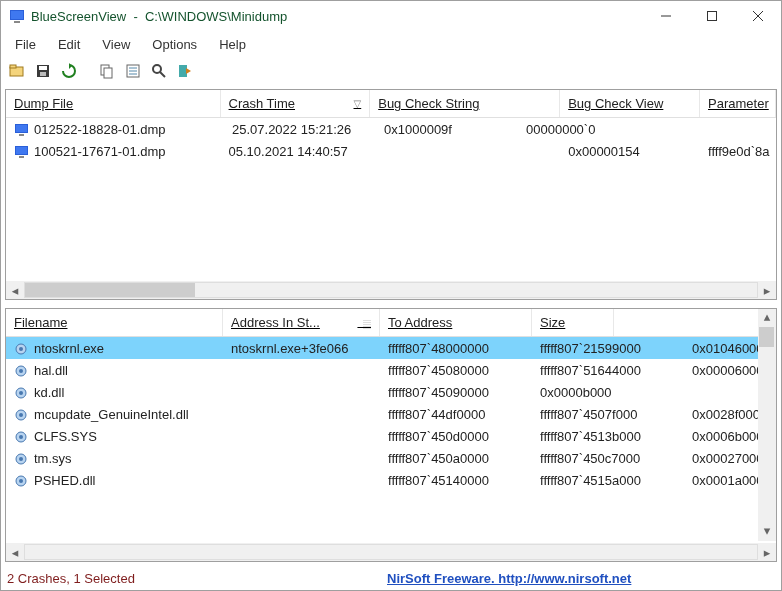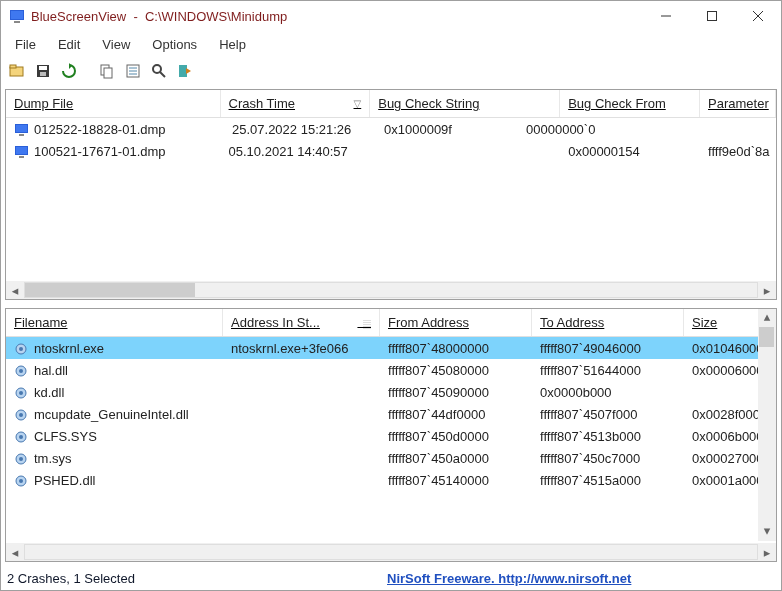--- a/index.html
+++ b/index.html
@@ -1,20 +1,20 @@
 <!DOCTYPE html>
 <html><head>
 <meta charset="utf-8">
 <style>
 * { box-sizing: border-box; margin: 0; padding: 0; font-family: "Segoe UI", Tahoma, sans-serif; font-size: 13px; }
 html, body { width: 782px; height: 591px; overflow: hidden; background: #fff; }
 .window { width: 782px; height: 591px; border: 1px solid #9f9f9f; display: flex; flex-direction: column; background: #fff; }
 .titlebar { height: 30px; display: flex; align-items: center; padding-left: 8px; background: #fff; color: #333; }
 .titlebar .icon { width: 16px; height: 16px; margin-right: 6px; display: inline-flex; align-items: center; justify-content: center; }
-.titlebar .title { flex: 1; color: #7f1d1d; font-size: 13px; }
+.titlebar .title { flex: 1; color: #14532d; font-size: 13px; }
 .win-controls { display: flex; }
 .win-controls div { width: 46px; height: 30px; display: flex; align-items: center; justify-content: center; color: #333; }
 .menubar { height: 26px; display: flex; align-items: center; padding: 0 4px; gap: 2px; background: #fff; }
 .menubar .menu-item { padding: 3px 10px; color: #333; }
 .toolbar { height: 28px; display: flex; align-items: center; padding: 0 6px; gap: 6px; border-bottom: 0; }
 .toolbar .tb-btn { width: 20px; height: 20px; display: flex; align-items: center; justify-content: center; }
 .pane { border: 1px solid #9f9f9f; margin: 4px; display: flex; flex-direction: column; overflow: hidden; }
 .pane-top { flex: 0 0 211px; }
 .pane-bottom { flex: 1 1 auto; }
 .listview { flex: 1; overflow: hidden; display: flex; flex-direction: column; }
@@ -29,21 +29,21 @@
 .hscroll { height: 18px; background: #f0f0f0; display: flex; align-items: center; margin: 2px 0 0 0; }
 .hscroll .track { flex: 1; height: 16px; background: #f0f0f0; position: relative; border:1px solid #dedede; }
 .hscroll .thumb { position: absolute; height: 14px; top: 0; background: #cdcdcd; }
 .hscroll .arrow { width: 18px; text-align: center; color: #666; }
 .vscroll { width: 18px; background: #f0f0f0; position: absolute; right: 0; top: 0; bottom: 0; display: flex; flex-direction: column; }
 .vscroll .arrow { height: 18px; text-align: center; color: #666; }
 .vscroll .track { flex: 1; background: #f0f0f0; position: relative; }
 .vscroll .thumb { position: absolute; left: 1px; width: 15px; background: #cdcdcd; }
 .pane-bottom-inner { position: relative; flex: 1; display: flex; }
 .statusbar { height: 24px; display: flex; align-items: center; padding: 0 6px; border-top: 0; background: #fff; }
-.statusbar .left { flex: 0 0 380px; color: #0f172a; }
+.statusbar .left { flex: 0 0 380px; color: #7f1d1d; }
 .statusbar .right { color: #2050c0; font-weight: bold; text-decoration: underline; }
 svg { display: block; }
 </style>
 </head>
 <body>
 
 <div class="window">
   <div class="titlebar">
     <span class="icon">
       <svg width="16" height="16">
@@ -134,21 +134,21 @@
 
   <div class="pane pane-top">
     <div class="listview">
       <div class="header-row">
         <div class="header-cell" style="width:218px">Dump File</div>
         <div class="header-cell" style="width:152px">
             <span>Crash Time</span>
             <span class="sort">▽</span>
           </div>
         <div class="header-cell" style="width:193px">Bug Check String</div>
-        <div class="header-cell" style="width:142px">Bug Check From</div>
+        <div class="header-cell" style="width:142px">Bug Check View</div>
         <div class="header-cell" style="width:77px">Parameter</div>
       </div>
       <div class="rows" id="dump-rows">
           <div class="row">
             <div class="cell" style="width:218px"><span class="row-icon"><svg width="16" height="14">
                   <rect x="1" y="1" width="13" height="9" fill="#2a5fd8"></rect>
                   <rect x="2" y="2" width="11" height="7" fill="#3f78f0"></rect>
                   <rect x="5" y="11" width="5" height="2" fill="#888"></rect>
                 </svg></span>012522-18828-01.dmp</div>
             <div class="cell" style="width:152px">25.07.2022 15:21:26</div>
@@ -179,33 +179,32 @@
 
   <div class="pane pane-bottom">
     <div class="pane-bottom-inner">
       <div class="listview" style="flex:1">
         <div class="header-row">
           <div class="header-cell" style="width:217px">Filename</div>
           <div class="header-cell" style="width:157px">
               <span>Address In St...</span>
               <span class="sort">&nbsp;&nbsp;𝄛</span>
             </div>
-          <div class="header-cell" style="width:152px">From Address</div>
           <div class="header-cell" style="width:152px">To Address</div>
           <div class="header-cell" style="width:82px">Size</div>
         </div>
         <div class="rows" id="module-rows">
             <div class="row selected">
               <div class="cell" style="width:217px"><span class="row-icon"><svg width="16" height="14">
                     <circle cx="7" cy="7" r="5" fill="#b8d4f0" stroke="#4878b0"></circle>
                     <circle cx="7" cy="7" r="2" fill="#4878b0"></circle>
                   </svg></span>ntoskrnl.exe</div>
               <div class="cell" style="width:157px">ntoskrnl.exe+3fe066</div>
               <div class="cell" style="width:152px">fffff807`48000000</div>
-              <div class="cell" style="width:152px">fffff807`49046000</div>
+              <div class="cell" style="width:152px">fffff807`21599000</div>
               <div class="cell" style="width:82px">0x01046000</div>
             </div>
             <div class="row">
               <div class="cell" style="width:217px"><span class="row-icon"><svg width="16" height="14">
                     <circle cx="7" cy="7" r="5" fill="#b8d4f0" stroke="#4878b0"></circle>
                     <circle cx="7" cy="7" r="2" fill="#4878b0"></circle>
                   </svg></span>hal.dll</div>
               <div class="cell" style="width:157px"></div>
               <div class="cell" style="width:152px">fffff807`45080000</div>
               <div class="cell" style="width:152px">fffff807`51644000</div>

